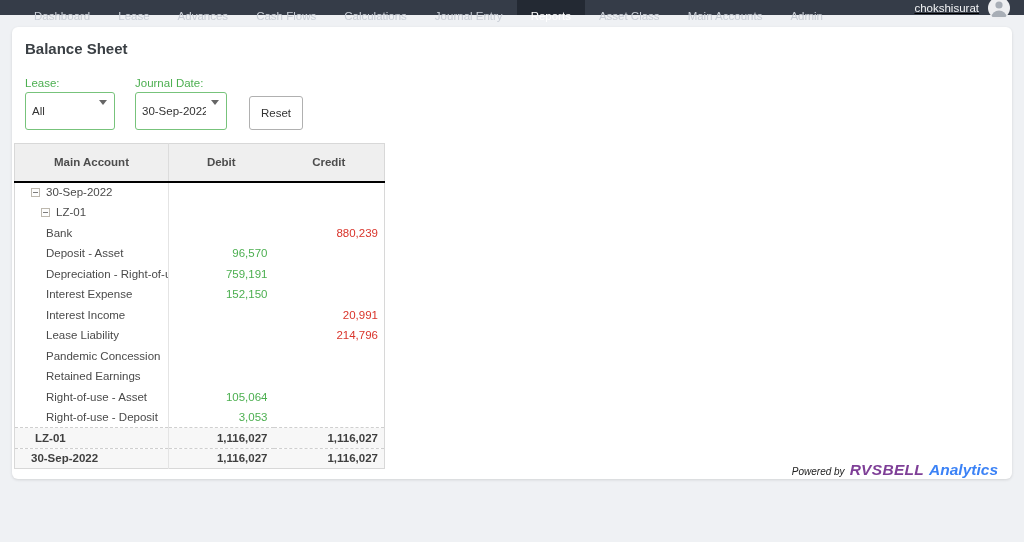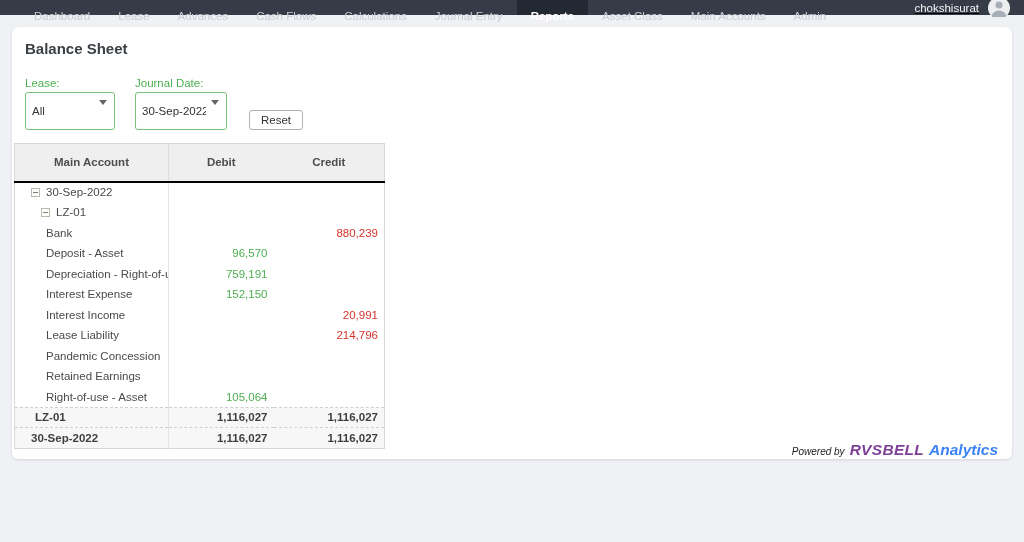--- a/index.html
+++ b/index.html
@@ -22,21 +22,21 @@
     color:#c9ced6;
     font-size:11.5px;
     line-height:33px;
     padding:0 14px;
     cursor:pointer;
     white-space:nowrap;
   }
   .nav-item.active {
     background:#232933;
     color:#ffffff;
-    font-weight:bold;
+    font-weight:normal;
   }
   .nav-user {
     margin-left:auto;
     display:flex;
     align-items:center;
     padding-right:14px;
     text-decoration:underline;
   }
   .nav-user-name { color:#f2f3f5; font-size:11.5px; margin-right:9px; }
   .avatar {
@@ -90,21 +90,21 @@
     background:#ffffff;
     height:38px;
     font-size:11.5px;
     color:#333;
     padding:0 20px 0 6px;
     font-family:"Liberation Sans", sans-serif;
   }
   .select-lease { width:90px; }
   .select-date  { width:92px; }
   .reset-btn {
-    height:20px;
+    height:34px;
     margin-left:2px;
     border:1px solid #b0b0b0;
     border-radius:3px;
     background:#ffffff;
     font-size:11.5px;
     color:#333;
     padding:0 11px;
     cursor:pointer;
     font-family:"Liberation Sans", sans-serif;
   }
@@ -335,20 +335,29 @@
         </tr>
         <tr class="row-leaf">
           <td class="account">
             <div class="acct-inner" style="padding-left: 31px;">
               <span>Right-of-use - Asset</span>
             </div>
           </td>
           <td class="num val-pos">105,064</td>
           <td class="num"></td>
         </tr>
+        <tr class="row-leaf">
+          <td class="account">
+            <div class="acct-inner" style="padding-left: 31px;">
+              <span>Right-of-use - Deposit</span>
+            </div>
+          </td>
+          <td class="num val-pos">3,053</td>
+          <td class="num"></td>
+        </tr>
         <tr class="row-subtotal">
           <td class="account">
             <div class="acct-inner" style="padding-left: 20px;">
               <span>LZ-01</span>
             </div>
           </td>
           <td class="num">1,116,027</td>
           <td class="num">1,116,027</td>
         </tr>
         <tr class="row-total">

